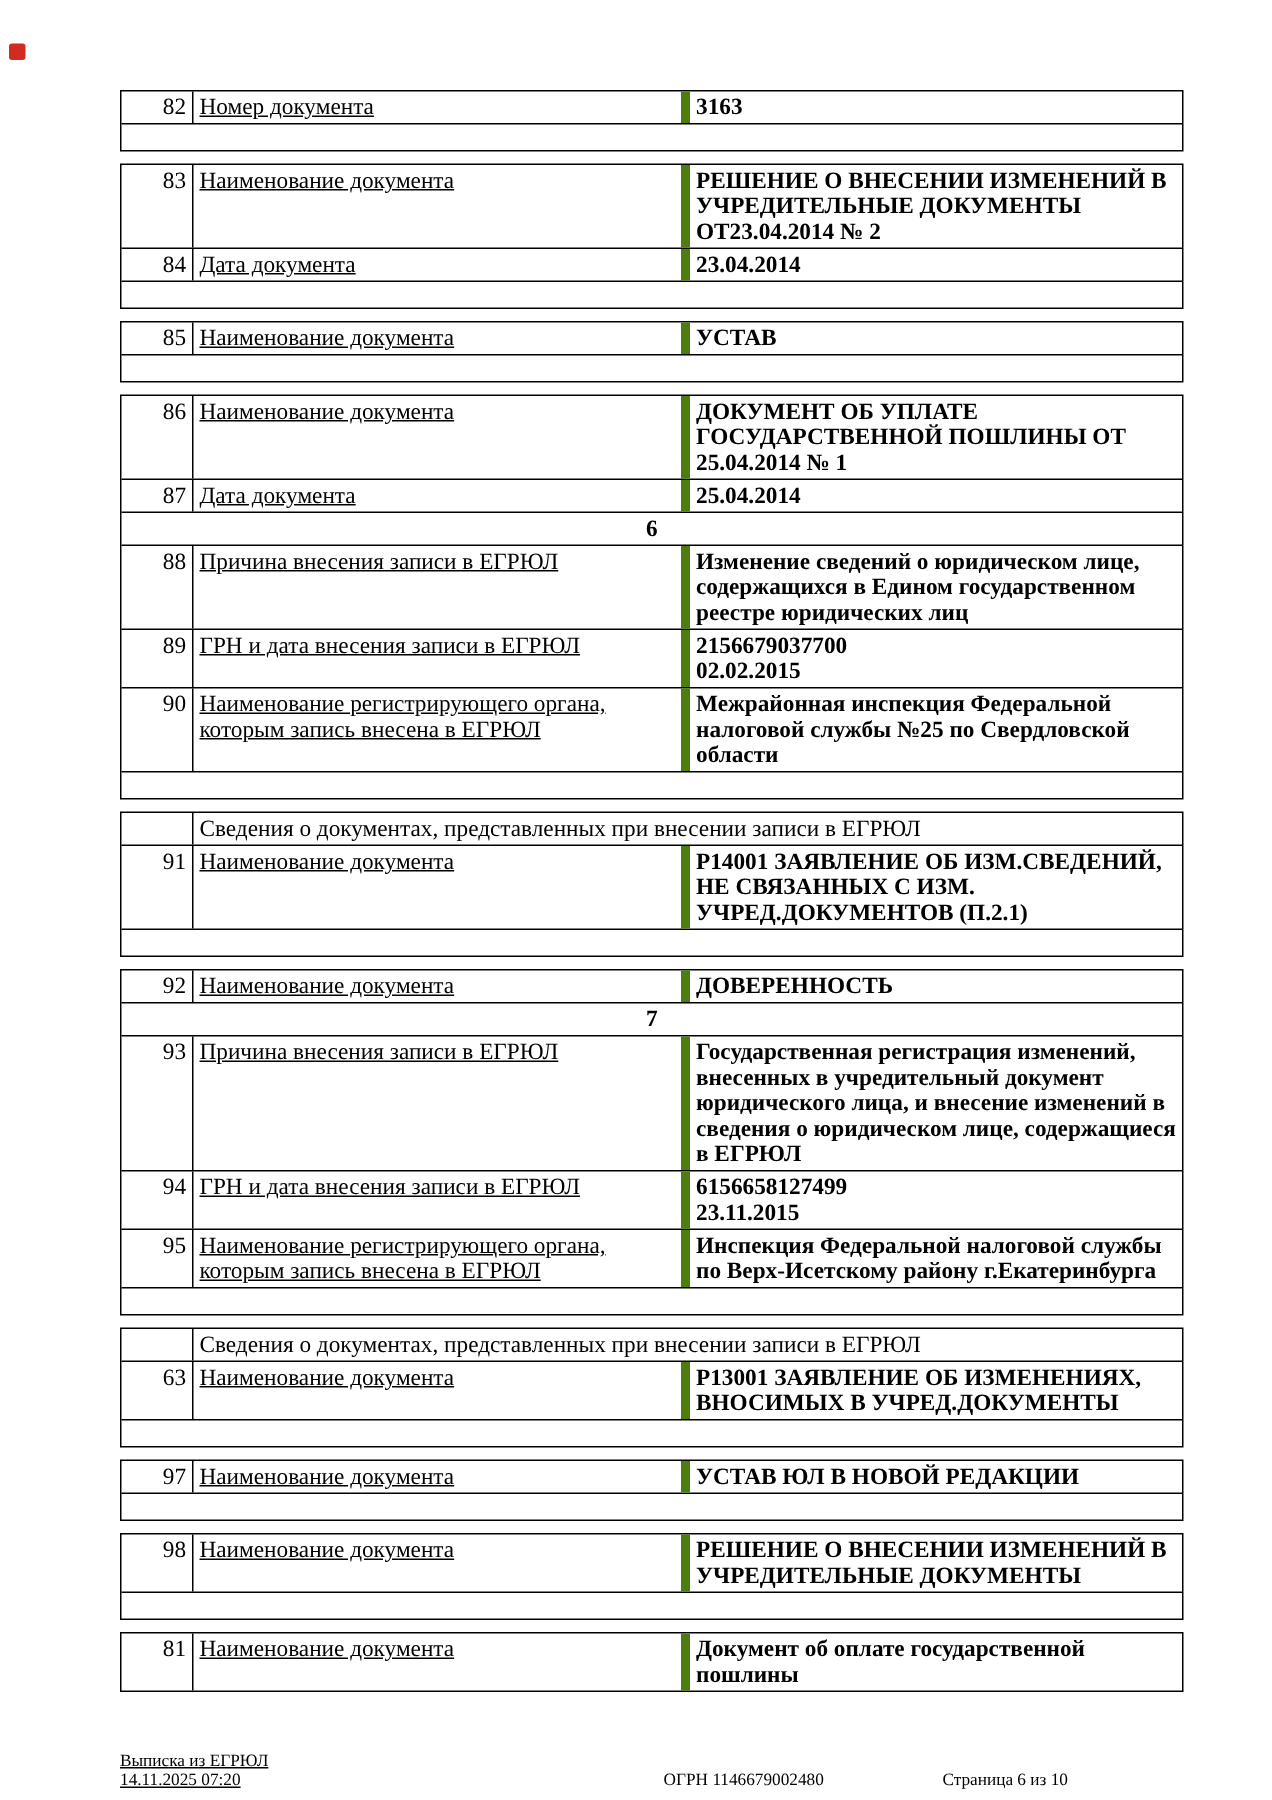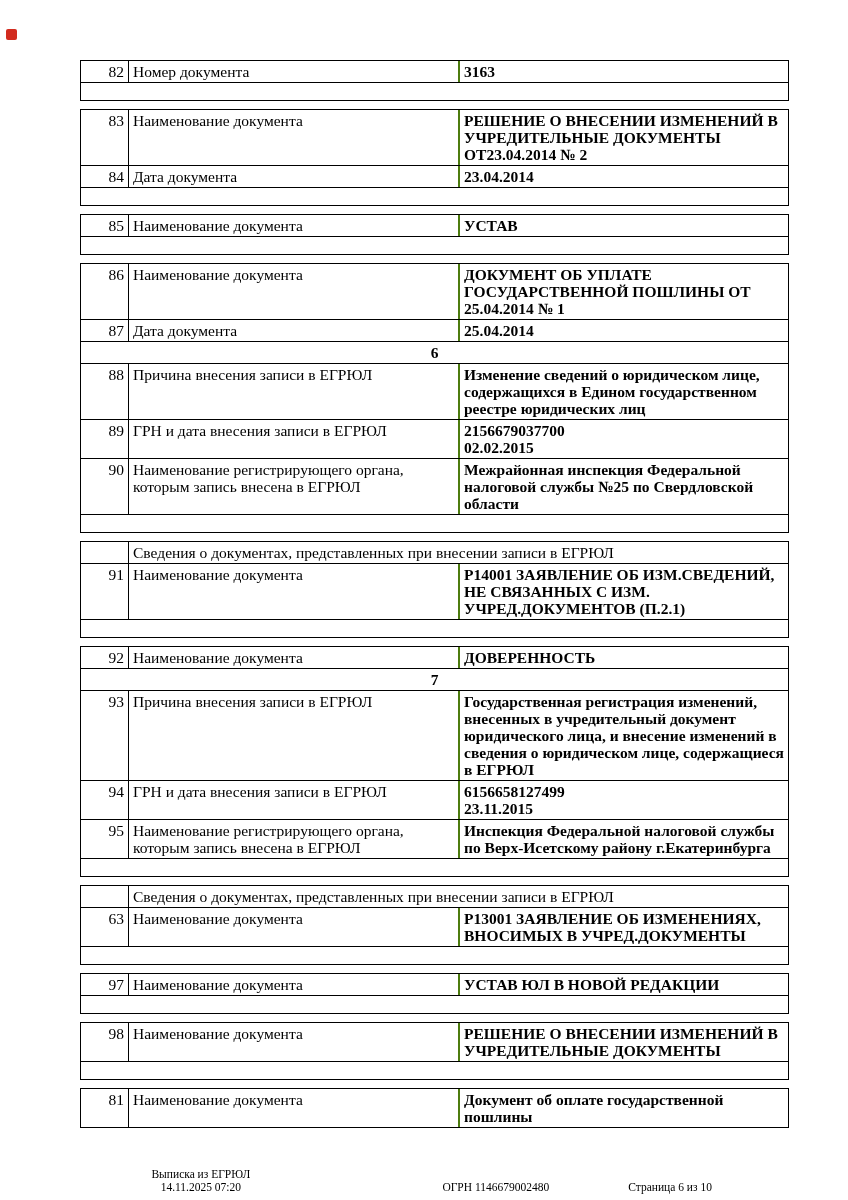--- a/index.html
+++ b/index.html
@@ -49,21 +49,22 @@
   }
   .cell-num {
     width: 48px;
     flex: none;
     border-right: 1px solid #000;
     text-align: right;
   }
   .cell-label {
     width: 331px;
     flex: none;
-    border-right: 2px solid #4d7c0f;
+    border-right: 6px solid #4d7c0f;
+    text-decoration: underline;
   }
   .cell-value {
     flex: 1;
     white-space: pre-line;
     font-weight: bold;
   }
   .cell-span {
     flex: 1;
   }
   .trow-empty {
@@ -80,21 +81,21 @@
   .page-footer {
     position: absolute;
     left: 80px;
     top: 1133px;
     width: 711px;
     display: flex;
     align-items: flex-end;
     font-size: 11.5px;
     line-height: 13px;
   }
-  .footer-left  { width: 34%; text-align: center; }
+  .footer-left  { width: 34%; text-align: left; text-decoration: underline; }
   .footer-center{ width: 32%; text-align: right; margin-top: 48px; }
   .footer-right { width: 34%; text-align: center; }
 </style>
 </head>
 <body>
 
 <div class="page">
 
   <div class="page-marker" style="background: rgb(210, 43, 31);"></div>
 

